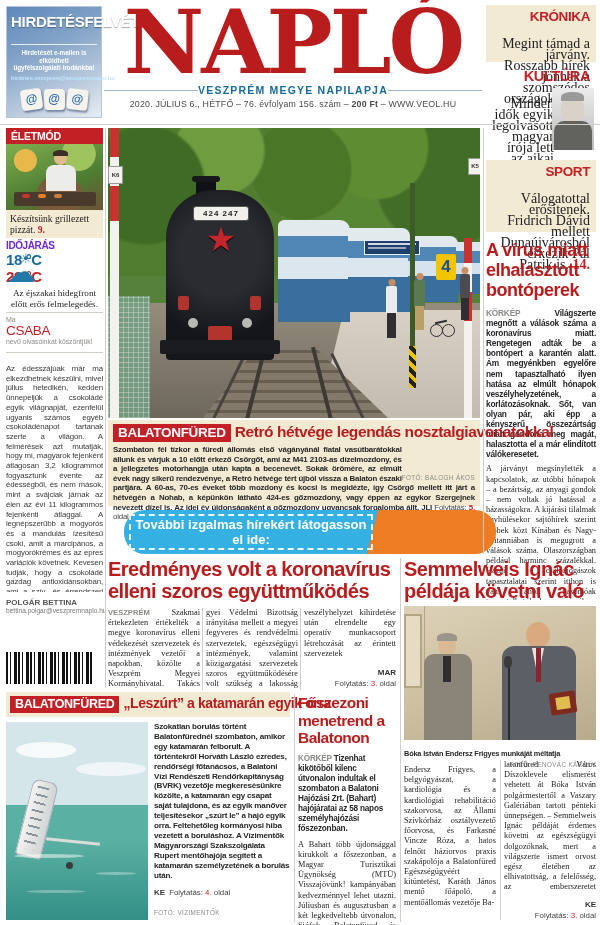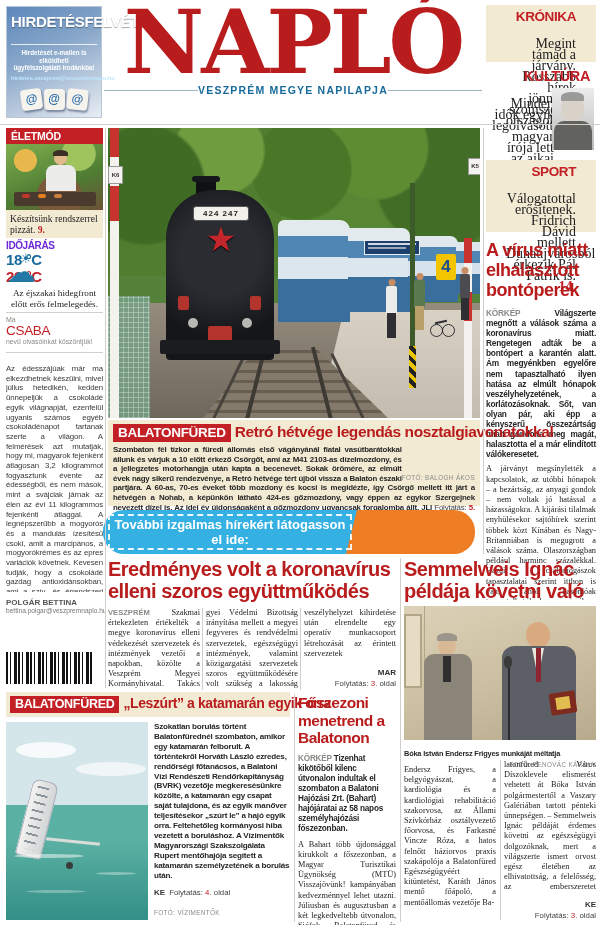--- a/index.html
+++ b/index.html
@@ -31,21 +31,21 @@
   #ad-box .adtitle{color:#fff;font-family:"Liberation Sans",sans-serif;font-weight:700;font-size:15px;
                    letter-spacing:-0.3px;text-shadow:0 1px 1px rgba(0,0,0,.35);border-bottom:1px solid rgba(255,255,255,.8);padding-bottom:14px;}
   #ad-box .adtext{color:#fff;font-family:"Liberation Sans",sans-serif;font-weight:700;font-size:6.3px;line-height:7.5px;margin-top:4px;}
   #ad-box .ademail{color:#bfe6ff;font-family:"Liberation Sans",sans-serif;font-weight:700;font-size:5.6px;margin-top:3px;}
   .dice{display:flex;justify-content:center;gap:2px;margin-top:8px;}
   .die{width:21px;height:21px;background:#f6f3ec;border-radius:4px;box-shadow:1px 2px 2px rgba(20,40,80,.45);
        color:#2b6fae;font-weight:700;font-size:12px;line-height:21px;font-family:"Liberation Sans",sans-serif;}
   .die:nth-child(1){transform:rotate(-8deg);}
   .die:nth-child(3){transform:rotate(6deg);}
   
-  .teaser{box-sizing:border-box;padding:4px 20px;text-align:right;}
+  .teaser{box-sizing:border-box;padding:4px 6px;text-align:right;}
   .teaser .tlabel{font-family:"Liberation Sans",sans-serif;font-weight:700;font-size:13.5px;color:#c32026;letter-spacing:-0.4px;}
   .teaser .ttext{font-size:14px;line-height:11px;color:#222;margin-top:14px;}
   .teaser .tpage{color:#c32026;font-weight:700;}
   
   .sb-bar{background:#c32026;color:#fff;font-family:"Liberation Sans",sans-serif;font-weight:700;
           font-size:10.5px;letter-spacing:-0.2px;padding:2px 0 2px 5px;box-sizing:border-box;}
   .weather-title{font-family:"Liberation Sans",sans-serif;font-weight:700;font-size:10px;color:#6d28d9;text-align:left;letter-spacing:-0.4px;}
   .temp{font-family:Liberation Sans, sans-serif;font-weight:700;font-size:15px;text-align:left;letter-spacing:-0.4px;}
   .greet-body{font-family:"Liberation Sans",sans-serif;font-size:7.9px;line-height:9.7px;color:#3a3a3a;
               text-align:justify;letter-spacing:-0.15px;}
@@ -87,20 +87,25 @@
       <div class="die">@</div>
     </div>
   </div>
 
   <div class="abs" style="left:104px;top:0;width:378px;">
     <div class="mast-title">NAPLÓ</div>
     <div class="mast-sub">
       <span class="line"></span>
         <span>VESZPRÉM MEGYE NAPILAPJA</span>
         <span class="line"></span>
+    </div>
+    <div class="mast-date" style="margin-top:3px;">
+      <span>2020. JÚLIUS 6., HÉTFŐ – 76. évfolyam 156. szám –</span>
+      <b>200 Ft</b>
+      <span>– WWW.VEOL.HU</span>
     </div>
   </div>
 
   <div class="teaser cream abs" style="left:486px;top:5px;width:110px;height:57px;">
     <div class="tlabel">KRÓNIKA</div>
     <div class="ttext">
       <span>Megint támad a járvány. Rosszabb hírek jönnek a szomszédos országokból.</span> <b class="tpage">2.</b>
     </div>
   </div>
 
@@ -150,21 +155,21 @@
        linear-gradient(160deg,#7fae4f,#4e7d33 60%,#6c5136);">
     <div class="abs" style="left:48px;top:8px;width:13px;height:13px;border-radius:50%;background:#e3b98e;"></div>
     <div class="abs" style="left:47px;top:6px;width:15px;height:6px;border-radius:50% 50% 0 0;background:#3c2f26;"></div>
     <div class="abs" style="left:40px;top:21px;width:30px;height:26px;border-radius:8px 8px 0 0;background:#ececea;"></div>
     <div class="abs" style="left:8px;top:48px;width:82px;height:14px;background:#4a3a2d;border-radius:2px;"></div>
     <div class="abs" style="left:16px;top:50px;width:8px;height:4px;background:#c0392b;border-radius:2px;"></div>
     <div class="abs" style="left:32px;top:50px;width:8px;height:4px;background:#e67e22;border-radius:2px;"></div>
     <div class="abs" style="left:48px;top:50px;width:8px;height:4px;background:#c97f3d;border-radius:2px;"></div>
   </div>
   <div class="abs cream" style="left:6px;top:210px;width:97px;height:28px;padding:3px 4px;box-sizing:border-box;font-size:9.6px;line-height:11px;">
-    <span>Készítsünk rendszerrel pizzát.</span>
+    <span>Készítsünk grillezett pizzát.</span>
     <b class="red">9.</b>
   </div>
 
   <div class="abs" style="left:6px;top:240px;width:97px;">
     <div class="weather-title">IDŐJÁRÁS</div>
     <div class="abs" style="left:0px;top:14px;width:40px;height:36px;">
       <span style="position:absolute;left:14px;top:-3px;font-size:13px;color:#2279a8;">☀</span>
       <span style="position:absolute;left:0px;top:0px;font-size:30px;color:#2279a8;">☁</span>
     </div>
     <div class="temp" style="color:#186a9b;">18 °C</div>
@@ -279,21 +284,21 @@
       <span>Szombaton fél tízkor a füredi állomás első vágányánál fiatal vasútbarátokkal állunk és várjuk a 10 előtt érkező Csörgőt, ami az M41 2103-as dízelmozdony, és a jellegzetes motorhangja után kapta a becenevét. Sokak örömére, az elmúlt évek nagy sikerű rendezvénye, a Retró hétvége tért újból vissza a Balaton északi partjára. A 60-as, 70-es éveket több mozdony és kocsi is megidézte, így Csörgő mellett itt járt a hétvégén a Nohab, a képünkön látható 424-es gőzmozdony, vagy éppen az egykor Szergejnek nevezett dízel is. Az idei év újdonságaként a gőzmozdony ugyancsak forgalomba állt.</span>
       <span>JLI</span>
       <span style="font-weight:400;color:#444;">
         <span>Folytatás:</span>
         <span class="red" style="font-weight:700;">5.</span>
         <span>oldal</span>
       </span>
     </div>
   </div>
 
-  <div id="veol" class="abs" style="left:103px;top:510px;width:372px;height:44px;border-radius:21px;">
+  <div id="veol" class="abs" style="left:124px;top:510px;width:372px;height:44px;border-radius:21px;">
     <div class="vb-blue"></div>
     <div class="vb-orange"></div>
     <div class="vb-dash" style="width:240px;">További izgalmas hírekért látogasson el ide:</div>
     <div class="vb-logo">
       <b>VEOL</b>
         <span style="font-weight:400;">.hu</span>
     </div>
   </div>
 
   <div class="abs hl" style="left:108px;top:558px;width:292px;font-size:20px;line-height:22px;">Eredményes volt a koronavírus elleni szoros együttműködés</div>

